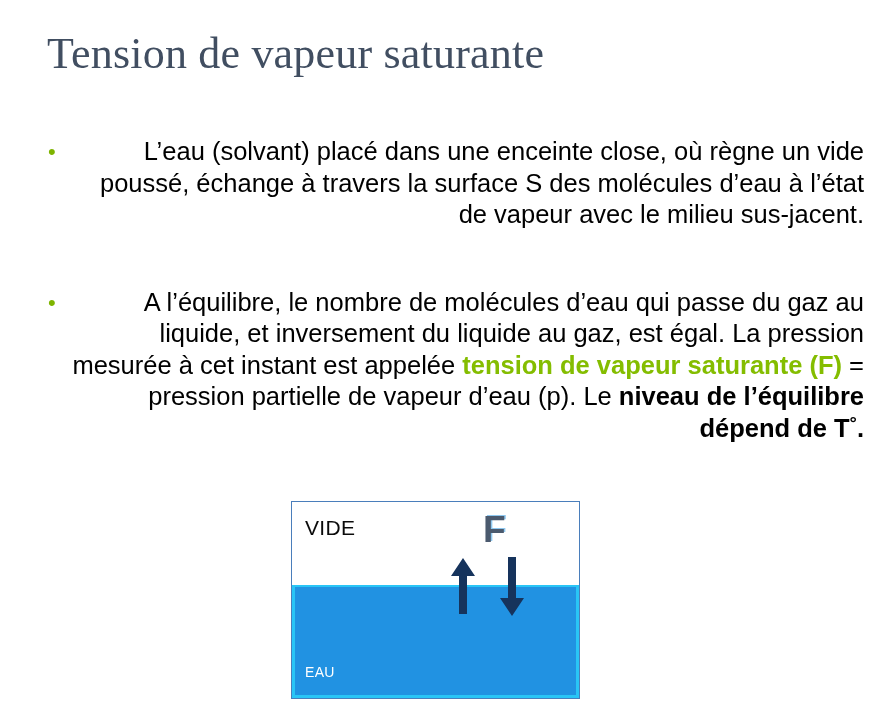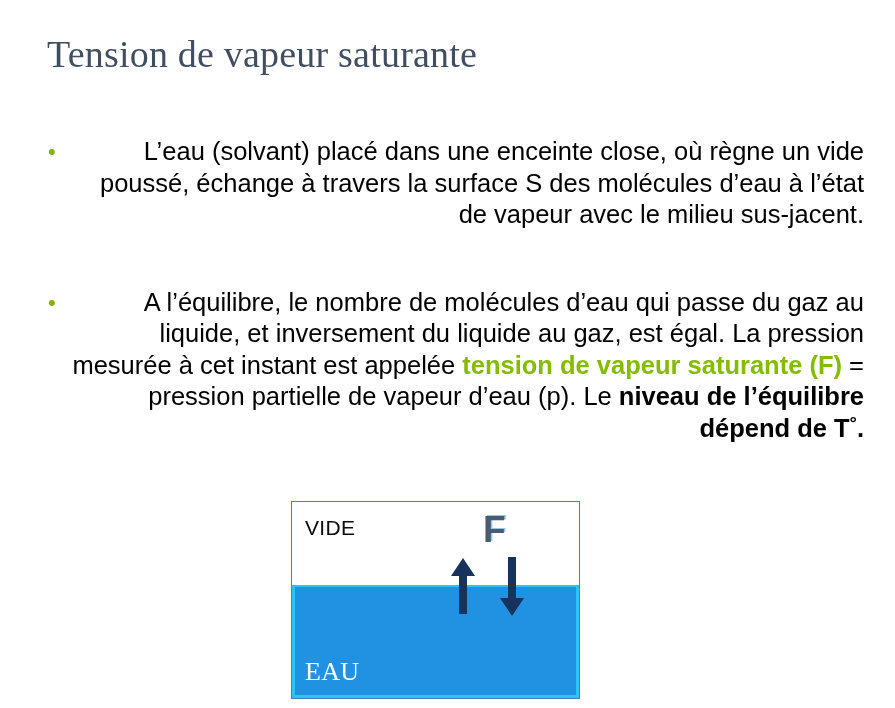--- a/index.html
+++ b/index.html
@@ -14,21 +14,21 @@
     overflow: hidden;
     position: relative;
   }
 
   
   #slide-title {
     position: absolute;
     left: 47px;
     top: 24px;
     font-family: "Liberation Serif", serif;
-    font-size: 38px;
+    font-size: 44px;
     line-height: 60px;
     font-weight: 400;
     color: #414e61;
     letter-spacing: 0.2px;
     white-space: nowrap;
   }
 
   
   #body-list {
     position: absolute;
@@ -113,25 +113,24 @@
     top: 15px;
     font-size: 21px;
     line-height: 24px;
     color: #0b0b0b;
     letter-spacing: 0.3px;
   }
   #label-eau {
     position: absolute;
     left: 14px;
     bottom: 15px;
-    font-size: 26px;
+    font-size: 14px;
     line-height: 24px;
     color: #ffffff;
     letter-spacing: 0.3px;
-    font-family: Liberation Serif, serif;
   }
   #label-f {
     position: absolute;
     left: 192px;
     top: 9px;
     font-size: 37px;
     line-height: 40px;
     font-weight: bold;
     color: #4b5a6e;
     text-shadow: 1.5px -1px 0 #8fc8ef;

